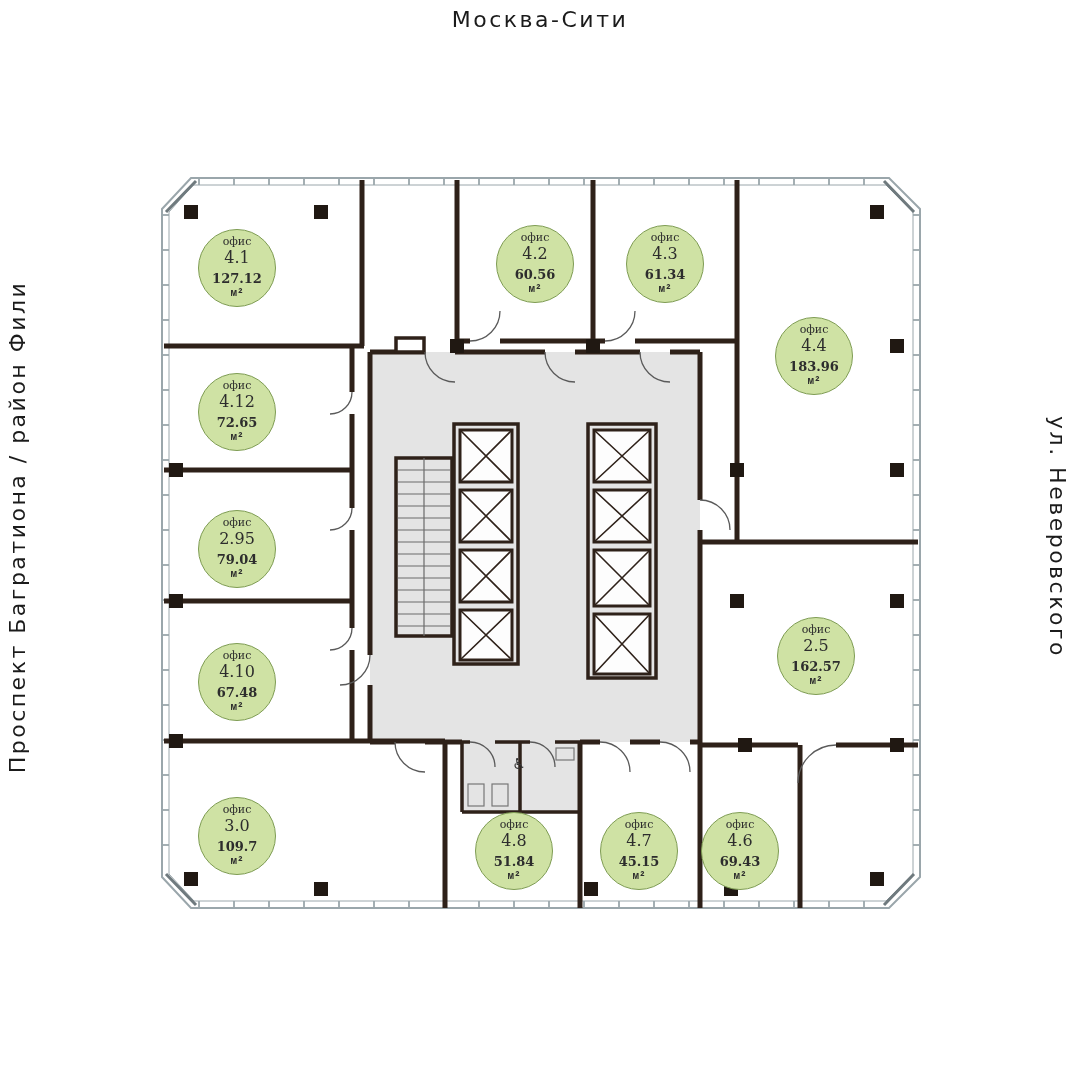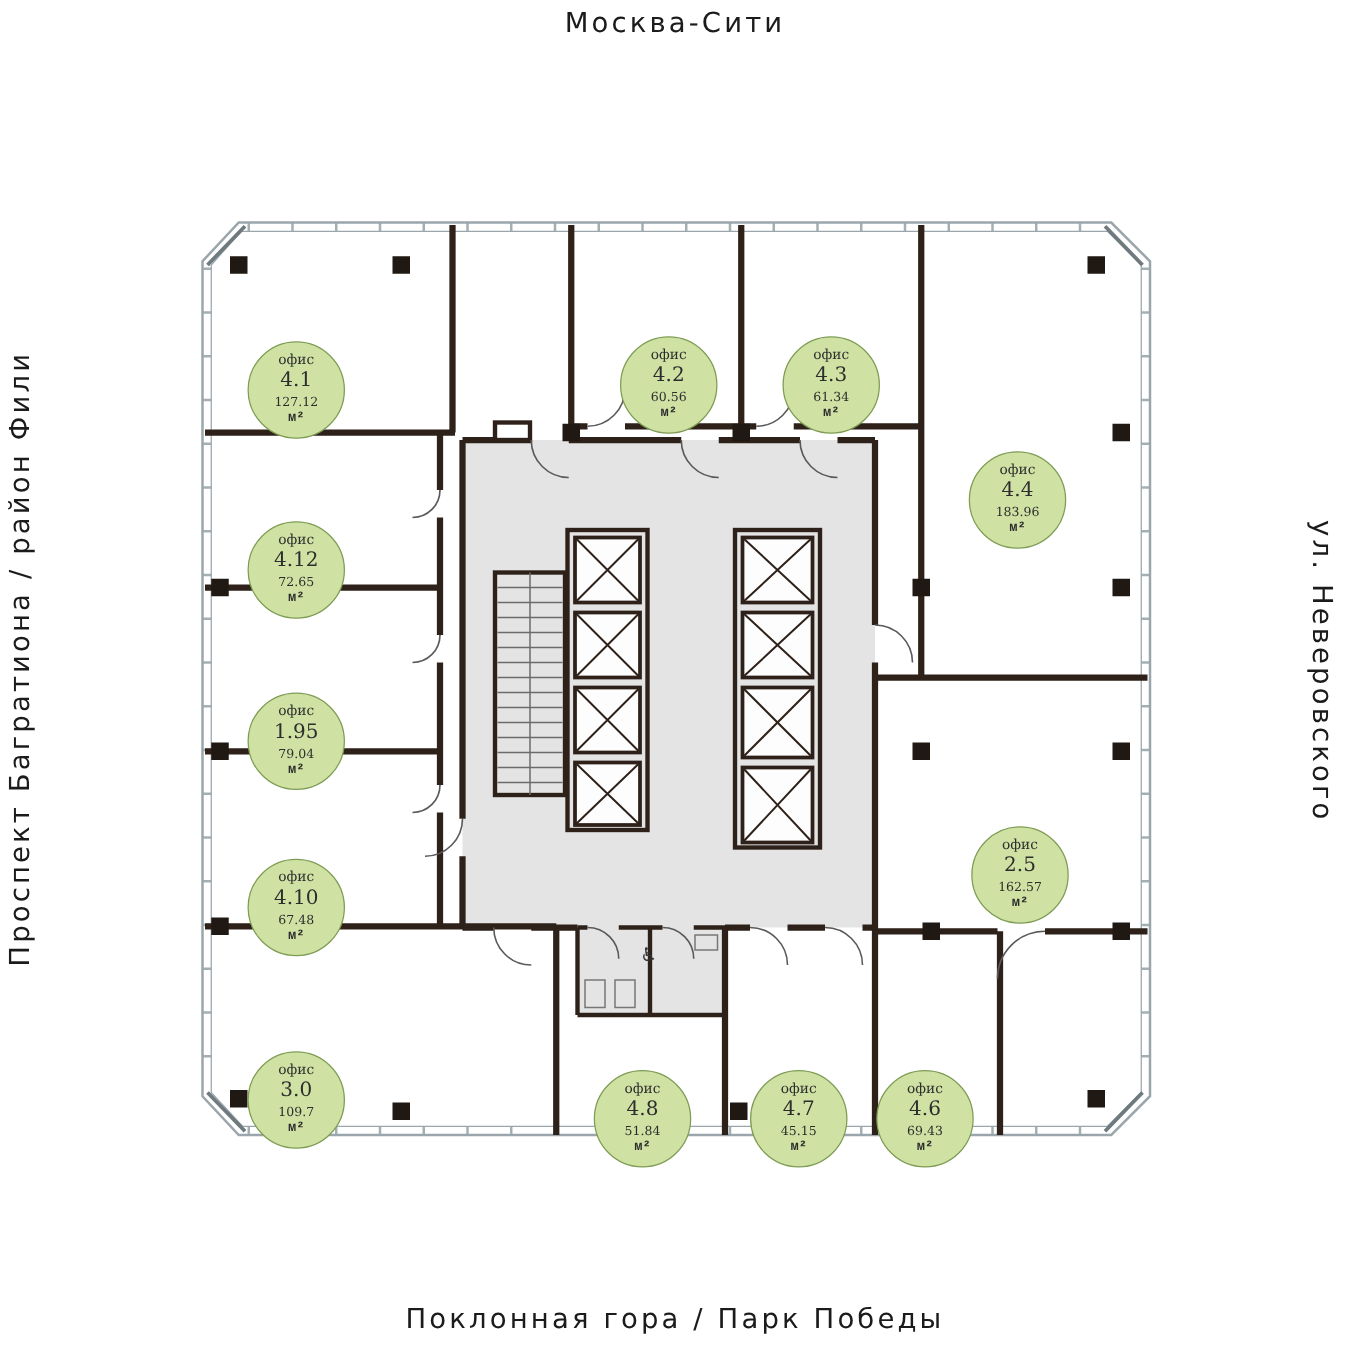--- a/index.html
+++ b/index.html
@@ -40,36 +40,34 @@
   .fixture{stroke:#777;stroke-width:1.2;fill:none;}
   .col{fill:var(--column);}
 
   .badge{
     position:absolute;width:78px;height:78px;border-radius:50%;
     background:var(--badge-fill);border:1.5px solid var(--badge-border);
     display:flex;flex-direction:column;align-items:center;justify-content:center;
     transform:translate(-50%,-50%);
     font-family:"DejaVu Serif",serif;color:#2d2d2d;text-align:left;line-height:1.18;
     cursor:pointer;
-    margin-top:44px;
   }
   .badge .b-label{font-size:11px;}
   .badge .b-id{font-size:16px;}
-  .badge .b-area{font-size:10px;font-weight:normal;margin-top:3px;}
+  .badge .b-area{font-size:13px;font-weight:bold;margin-top:3px;}
   .badge .b-unit{font-size:11px;font-weight:bold;font-family:Liberation Mono, monospace;}
 
   .wc{position:absolute;left:519px;top:764px;transform:translate(-50%,-50%);font-size:15px;color:#333;}
 </style>
 </head>
 <body>
 
 <div class="stage">
 
   <div class="label top">Москва-Сити</div>
-  <div class="label bottom">Поклонная гора / Парк Победы</div>
   <div class="label left">Проспект Багратиона / район Фили</div>
   <div class="label right">ул. Неверовского</div>
 
   <svg class="plan" viewBox="0 0 1080 1076">
 
     <g>
       <path class="shell" d="M191,178 H889 L920,209 V877 L889,908 H191 L162,877 V209 Z"></path>
       <path class="shell-inner" d="M193,185 H886 L913,212 V874 L886,901 H194 L169,874 V212 Z"></path>
       <line class="mullions" x1="198" y1="181.5" x2="883" y2="181.5"></line>
       <line class="mullions" x1="198" y1="904.5" x2="883" y2="904.5"></line>
@@ -234,21 +232,21 @@
 
   <div class="badge" style="left:237px;top:682px">
     <span class="b-label">офис</span>
     <span class="b-id">4.10</span>
     <span class="b-area">67.48</span>
     <span class="b-unit">м²</span>
   </div>
 
   <div class="badge" style="left:237px;top:549px">
     <span class="b-label">офис</span>
-    <span class="b-id">1.95</span>
+    <span class="b-id">2.95</span>
     <span class="b-area">79.04</span>
     <span class="b-unit">м²</span>
   </div>
 
   <div class="badge" style="left:237px;top:412px">
     <span class="b-label">офис</span>
     <span class="b-id">4.12</span>
     <span class="b-area">72.65</span>
     <span class="b-unit">м²</span>
   </div>

